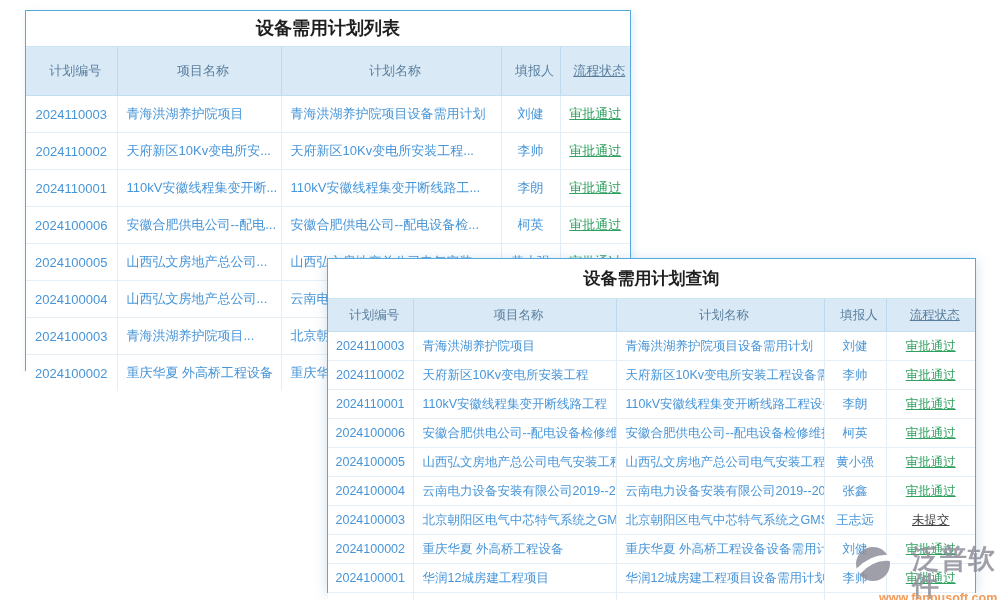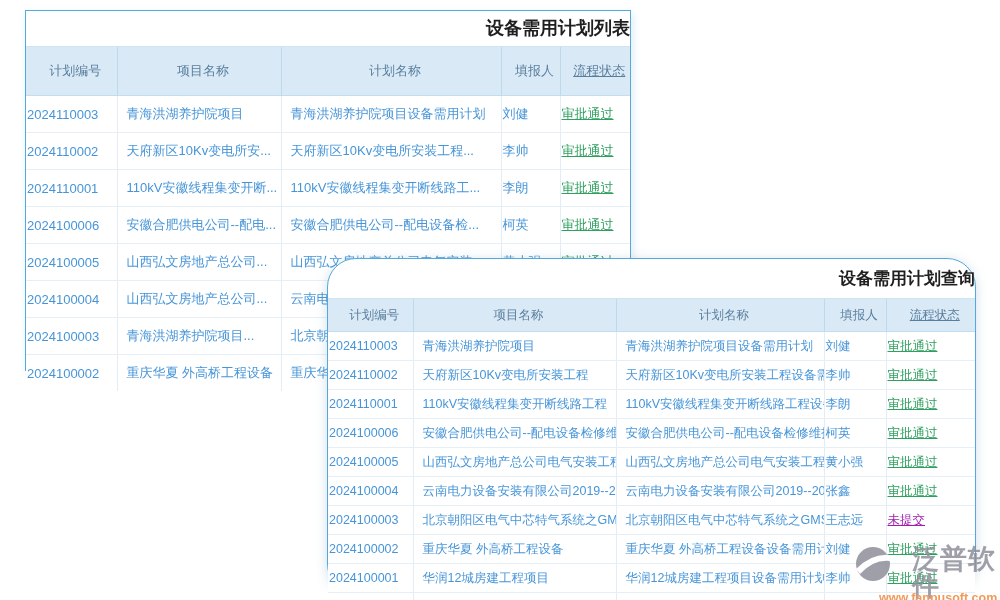--- a/index.html
+++ b/index.html
@@ -6,23 +6,23 @@
   .stage{
     position:relative;width:1000px;height:600px;background:#ffffff;overflow:hidden;
     font-family:"Liberation Sans","DejaVu Sans",sans-serif;
   }
   .panel{
     position:absolute;background:#ffffff;border:1.5px solid #54a9dc;box-sizing:border-box;
   }
   .panel-list{left:25px;top:10px;width:606px;height:361px;z-index:1;
     box-shadow:2px 3px 8px rgba(110,160,200,.22);}
   .panel-query{left:327px;top:258px;width:649px;height:335px;z-index:2;
-    box-shadow:0 2px 12px rgba(90,140,180,.28);border-radius:29px;}
+    box-shadow:0 2px 12px rgba(90,140,180,.28);}
   .panel-title{
-    text-align:right;font-weight:bold;color:#1f1f1f;border-bottom:1px solid #cfe4f2;
+    text-align:center;font-weight:bold;color:#1f1f1f;border-bottom:1px solid #cfe4f2;
     overflow:hidden;white-space:nowrap;
   }
   .panel-list  .panel-title{font-size:18px;height:35px;line-height:35px;}
   .panel-query .panel-title{font-size:17px;height:39px;line-height:39px;}
 
   table.grid{width:100%;border-collapse:collapse;table-layout:fixed;}
   .grid th{
     background:#d9eaf6;color:#5a7e9e;font-weight:normal;
     border-right:1px solid #bdd9ec;border-bottom:1px solid #c4ddee;
     white-space:nowrap;overflow:hidden;text-align:center;padding-left:9px;
@@ -34,24 +34,24 @@
   .grid th:last-child,.grid td:last-child{border-right:none;text-decoration:underline;}
   .grid tr:last-child td{border-bottom:none;}
 
   .grid-list{font-size:13px;}
   .grid-list th{height:46px;}
   .grid-list td{height:34px;}
   .grid-query{font-size:12.5px;}
   .grid-query th{height:30px;}
   .grid-query td{height:26px;}
 
-  .c-id,.c-reporter,.c-status{}
+  .c-id,.c-reporter,.c-status{text-align:center;}
   .c-project,.c-plan{text-align:left;padding:0 9px;}
   td.approved{color:#2fa05f;text-decoration:underline;}
-  td.unsubmitted{color:#a21caf;}
+  td.unsubmitted{color:#404040;}
 
   .watermark{position:absolute;left:855px;top:546px;z-index:3;opacity:.85;pointer-events:none;}
   .wm-top{display:flex;align-items:flex-start;gap:21px;}
   .wm-logo svg{width:36px;height:36px;display:block;}
   .wm-name{font-size:27px;font-weight:bold;color:#8f8f9b;letter-spacing:1px;line-height:1;}
   .wm-url{font-size:12.5px;color:#f08a3d;font-weight:bold;margin-top:-9px;margin-left:24px;}
 </style>
 </head>
 <body>
 

